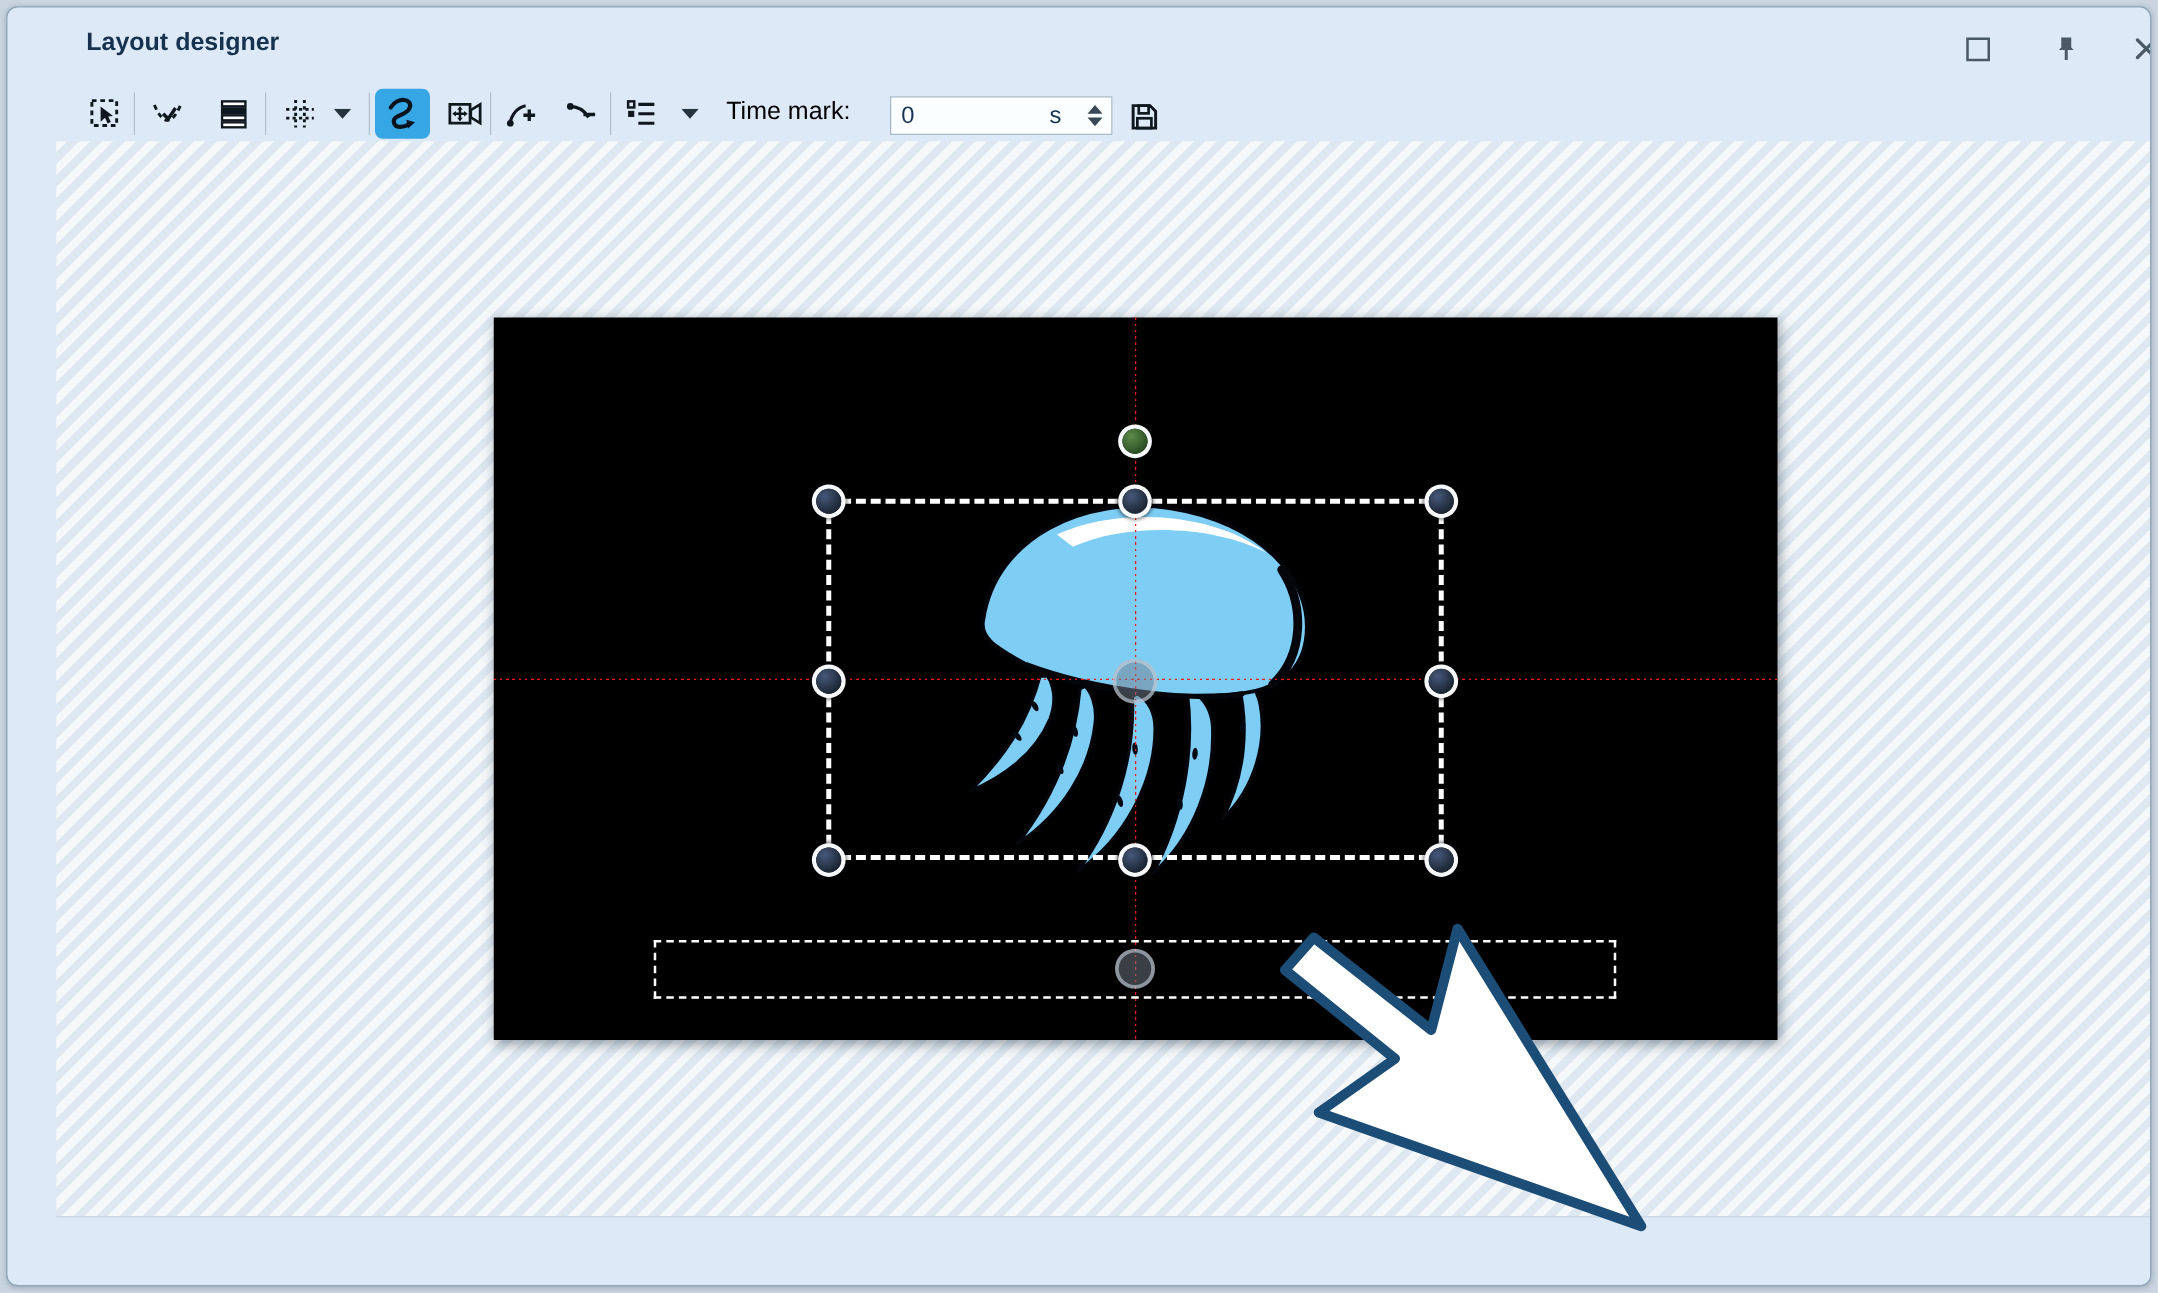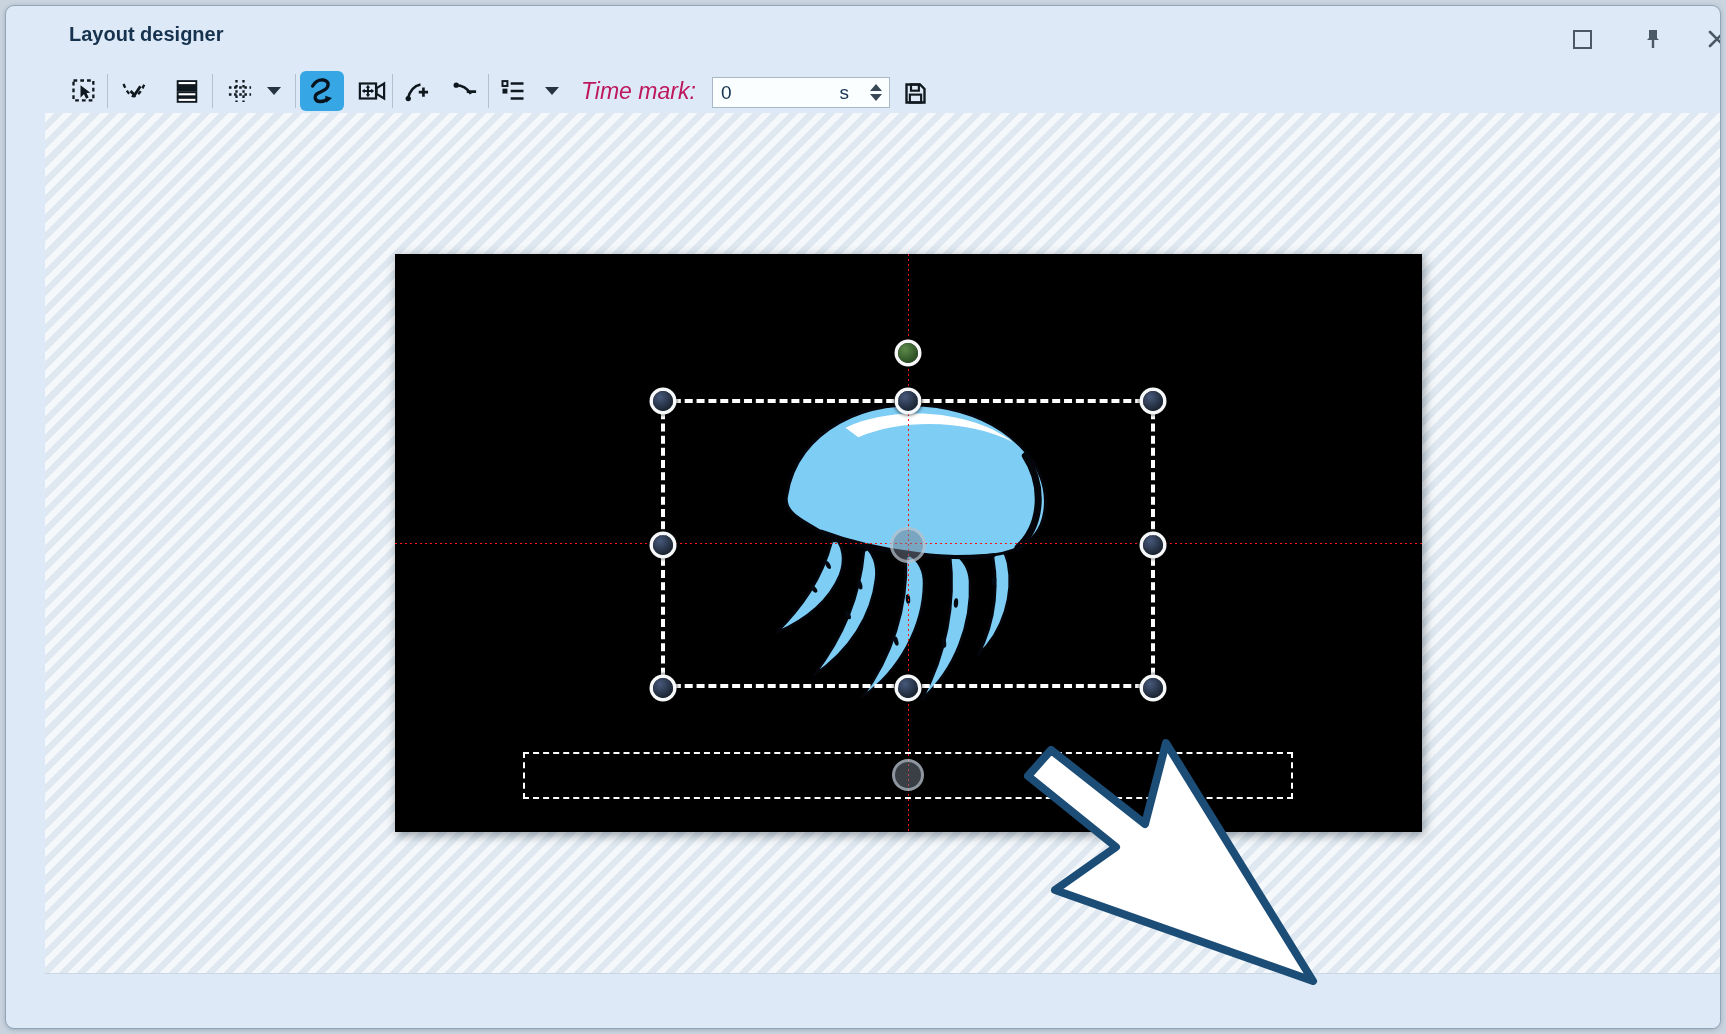--- a/index.html
+++ b/index.html
@@ -9,21 +9,21 @@
     overflow:hidden;background:#dde9f6;box-shadow:0 1px 4px rgba(40,60,80,.25);}
   .page{position:absolute;left:-5px;top:-5px;width:1726px;height:1034px;margin-left:44px;}
 
   
   .title{position:absolute;left:24px;top:22px;font-size:20px;font-weight:bold;color:#16324f;}
   .winbtn{position:absolute;top:26px;color:#4b5865;}
   .tbtn{position:absolute;top:70px;width:44px;height:40px;display:flex;align-items:center;
     justify-content:center;border-radius:6px;color:#10181f;}
   .tbtn.active{background:#36a7e4;}
   .vsep{position:absolute;top:73px;width:1px;height:34px;background:#b2c0cf;}
-  .tm-label{position:absolute;left:536px;top:77px;font-size:23px;color:#be185d;font-style:italic;}
+  .tm-label{position:absolute;left:536px;top:77px;font-size:20px;color:#000000;}
   .tm-input{position:absolute;left:667px;top:76px;width:178px;height:31px;background:#fbfeff;
     border:1px solid #a9b8c5;display:flex;align-items:center;}
   .tm-input input{flex:1;border:none;outline:none;background:transparent;font-size:19px;
     color:#16324f;padding-left:8px;font-family:"Liberation Sans",sans-serif;width:90px;}
   .tm-unit{font-size:19px;color:#16324f;margin-right:14px;}
   .spinner{width:26px;height:29px;display:flex;flex-direction:column;align-items:center;
     justify-content:center;gap:3px;}
   .spinner span{width:0;height:0;border-left:6px solid transparent;border-right:6px solid transparent;}
   .sp-up{border-bottom:7px solid #3a4754;}
   .sp-dn{border-top:7px solid #3a4754;}

